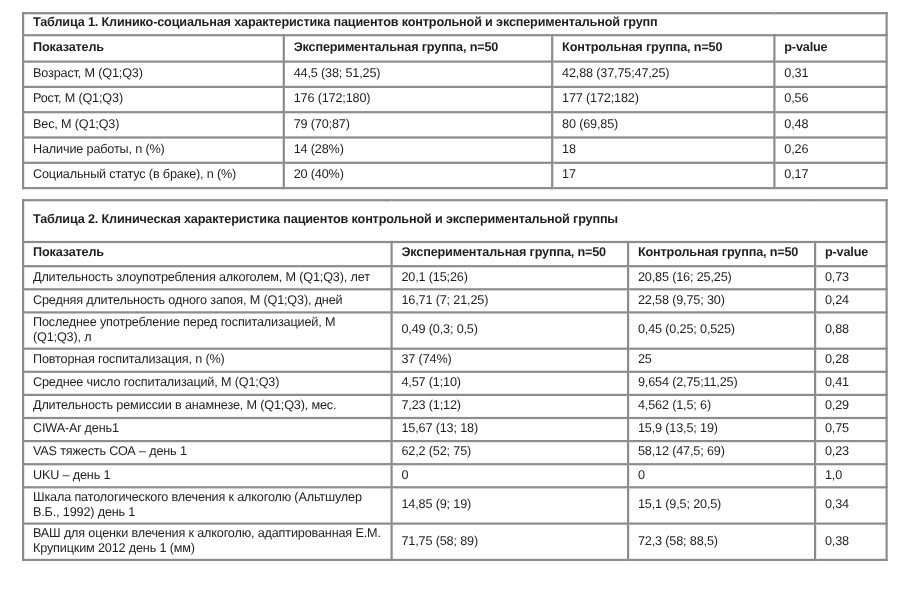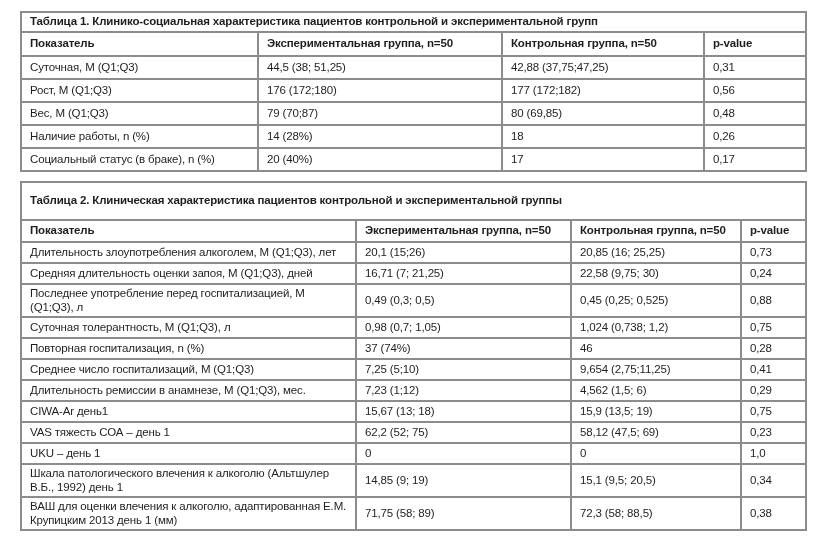--- a/index.html
+++ b/index.html
@@ -54,21 +54,21 @@
         <tr class="title-row">
           <td colspan="4">Таблица 1. Клинико-социальная характеристика пациентов контрольной и экспериментальной групп</td>
         </tr>
         <tr class="header-row">
           <td>Показатель</td>
           <td>Экспериментальная группа, n=50</td>
           <td>Контрольная группа, n=50</td>
           <td>p-value</td>
         </tr>
         <tr class="data-row">
-          <td>Суточная, М (Q1;Q3)</td>
+          <td>Возраст, М (Q1;Q3)</td>
           <td>44,5 (38; 51,25)</td>
           <td>42,88 (37,75;47,25)</td>
           <td>0,31</td>
         </tr>
         <tr class="data-row">
           <td>Рост, М (Q1;Q3)</td>
           <td>176 (172;180)</td>
           <td>177 (172;182)</td>
           <td>0,56</td>
         </tr>
@@ -109,46 +109,40 @@
           <td>Контрольная группа, n=50</td>
           <td>p-value</td>
         </tr>
         <tr class="data-row">
           <td>Длительность злоупотребления алкоголем, М (Q1;Q3), лет</td>
           <td>20,1 (15;26)</td>
           <td>20,85 (16; 25,25)</td>
           <td>0,73</td>
         </tr>
         <tr class="data-row">
-          <td>Средняя длительность оценки запоя, М (Q1;Q3), дней</td>
+          <td>Средняя длительность одного запоя, М (Q1;Q3), дней</td>
           <td>16,71 (7; 21,25)</td>
           <td>22,58 (9,75; 30)</td>
           <td>0,24</td>
         </tr>
         <tr class="data-row">
           <td>Последнее употребление перед госпитализацией, М (Q1;Q3), л</td>
           <td>0,49 (0,3; 0,5)</td>
           <td>0,45 (0,25; 0,525)</td>
           <td>0,88</td>
         </tr>
         <tr class="data-row">
-          <td>Суточная толерантность, М (Q1;Q3), л</td>
-          <td>0,98 (0,7; 1,05)</td>
-          <td>1,024 (0,738; 1,2)</td>
-          <td>0,75</td>
-        </tr>
-        <tr class="data-row">
           <td>Повторная госпитализация, n (%)</td>
           <td>37 (74%)</td>
-          <td>46</td>
+          <td>25</td>
           <td>0,28</td>
         </tr>
         <tr class="data-row">
           <td>Среднее число госпитализаций, М (Q1;Q3)</td>
-          <td>7,25 (5;10)</td>
+          <td>4,57 (1;10)</td>
           <td>9,654 (2,75;11,25)</td>
           <td>0,41</td>
         </tr>
         <tr class="data-row">
           <td>Длительность ремиссии в анамнезе, М (Q1;Q3), мес.</td>
           <td>7,23 (1;12)</td>
           <td>4,562 (1,5; 6)</td>
           <td>0,29</td>
         </tr>
         <tr class="data-row">
@@ -169,20 +163,20 @@
           <td>0</td>
           <td>1,0</td>
         </tr>
         <tr class="data-row">
           <td>Шкала патологического влечения к алкоголю (Альтшулер В.Б., 1992) день 1</td>
           <td>14,85 (9; 19)</td>
           <td>15,1 (9,5; 20,5)</td>
           <td>0,34</td>
         </tr>
         <tr class="data-row">
-          <td>ВАШ для оценки влечения к алкоголю, адаптированная Е.М. Крупицким 2013 день 1 (мм)</td>
+          <td>ВАШ для оценки влечения к алкоголю, адаптированная Е.М. Крупицким 2012 день 1 (мм)</td>
           <td>71,75 (58; 89)</td>
           <td>72,3 (58; 88,5)</td>
           <td>0,38</td>
         </tr>
       </tbody>
     </table>
 </div>
 
 </body></html>

